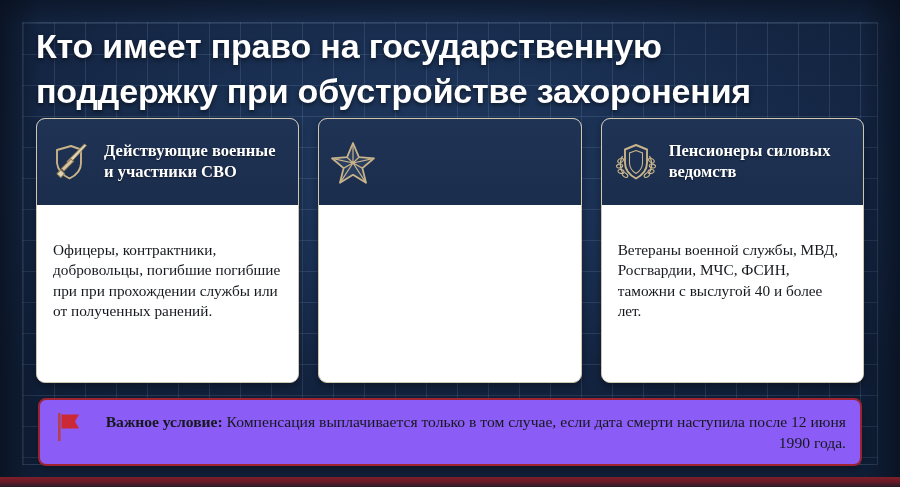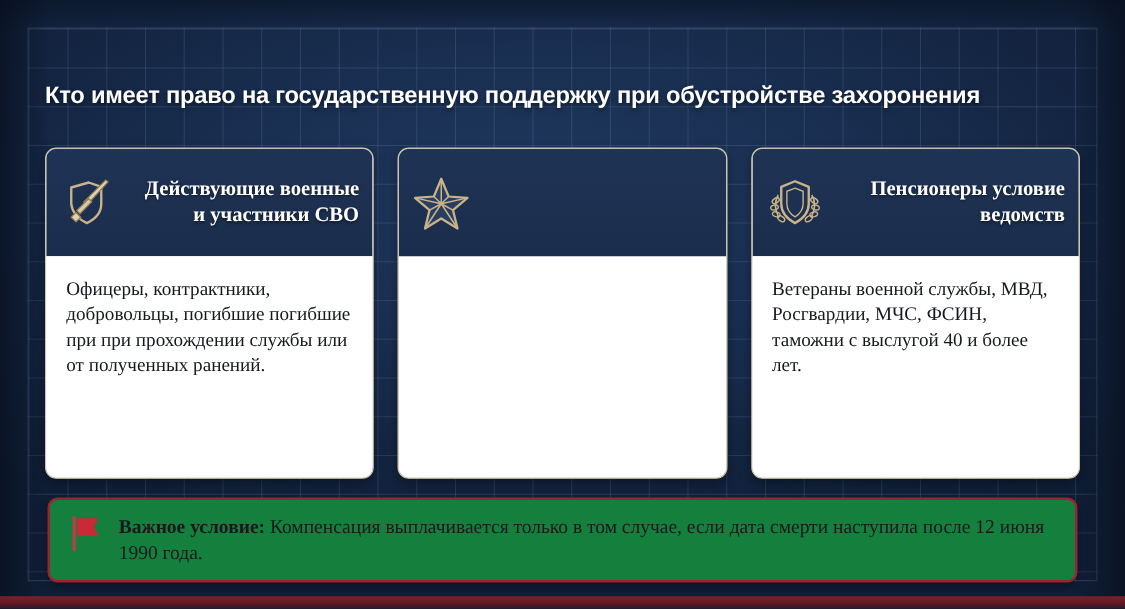--- a/index.html
+++ b/index.html
@@ -52,26 +52,25 @@
     background: linear-gradient(to bottom, #7d1f2c 0%, #6a1a25 45%, #2a1a2a 100%);
   }
 
   
   #page-title {
     position: absolute;
     left: 36px;
     top: 24px;
     width: 800px;
     color: #ffffff;
-    font-size: 19px;
+    font-size: 34px;
     font-weight: bold;
     line-height: 1.33;
     letter-spacing: -0.2px;
     text-shadow: 0 2px 4px rgba(0,0,0,0.55);
-    margin-top: 40px;
   }
 
   
   #cards {
     position: absolute;
     left: 36px;
     top: 118px;
     width: 828px;
     height: 265px;
     display: flex;
@@ -108,48 +107,48 @@
   }
   .card-icon svg { display: block; }
 
   .card-title {
     font-family: "Liberation Serif", serif;
     color: #ffffff;
     font-size: 16.5px;
     font-weight: bold;
     line-height: 1.24;
     text-shadow: 0 1px 2px rgba(0,0,0,0.5);
-    text-align: right;
   }
 
   .card-body {
     flex: 1 1 auto;
     background: #ffffff;
-    padding: 17px 14px 14px 16px;
+    padding: 35px 14px 14px 16px;
     font-family: "Liberation Serif", serif;
     color: #15181d;
     font-size: 15.3px;
     line-height: 1.34;
   }
 
   
   #note {
     position: absolute;
     left: 38px;
     top: 398px;
     width: 824px;
     height: 68px;
-    background: #15803d;
+    background: #8b5cf6;
     border: 2px solid #9d2330;
     border-radius: 8px;
     display: flex;
     align-items: flex-start;
     padding: 11px 14px 11px 16px;
     gap: 13px;
     box-shadow: 0 3px 8px rgba(0,0,0,0.35);
+    text-align: right;
   }
 
   #note-icon {
     flex: 0 0 auto;
     width: 26px;
     height: 30px;
     margin-top: 1px;
   }
 
   #note-text {
@@ -209,21 +208,21 @@
           <ellipse cx="6.6" cy="27" rx="3.1" ry="1.9" transform="rotate(-12 6.6 27)" fill="none" stroke="#c9b48a" stroke-width="1.1"></ellipse>
           <ellipse cx="8" cy="32.5" rx="3.1" ry="1.9" transform="rotate(14 8 32.5)" fill="none" stroke="#c9b48a" stroke-width="1.1"></ellipse>
           <ellipse cx="12" cy="36" rx="3.1" ry="1.9" transform="rotate(36 12 36)" fill="none" stroke="#c9b48a" stroke-width="1.1"></ellipse>
           <path d="M36.5 17 Q41 25 36 35" fill="none" stroke="#c9b48a" stroke-width="1.3"></path>
           <ellipse cx="38.4" cy="21.5" rx="3.1" ry="1.9" transform="rotate(32 38.4 21.5)" fill="none" stroke="#c9b48a" stroke-width="1.1"></ellipse>
           <ellipse cx="39.4" cy="27" rx="3.1" ry="1.9" transform="rotate(12 39.4 27)" fill="none" stroke="#c9b48a" stroke-width="1.1"></ellipse>
           <ellipse cx="38" cy="32.5" rx="3.1" ry="1.9" transform="rotate(-14 38 32.5)" fill="none" stroke="#c9b48a" stroke-width="1.1"></ellipse>
           <ellipse cx="34" cy="36" rx="3.1" ry="1.9" transform="rotate(-36 34 36)" fill="none" stroke="#c9b48a" stroke-width="1.1"></ellipse>
         </svg>
       </span>
-      <span class="card-title">Пенсионеры условие ведомств</span>
+      <span class="card-title">Пенсионеры силовых ведомств</span>
     </div>
     <div class="card-body">Ветераны военной службы, МВД, Росгвардии, МЧС, ФСИН, таможни с выслугой 40 и более лет.</div>
   </div>
 
 </div>
 
 <div id="note">
   <span id="note-icon">
     <svg width="26" height="30" viewBox="0 0 26 30">
       <rect x="2" y="1" width="2.6" height="28" fill="#b5404c"></rect>

